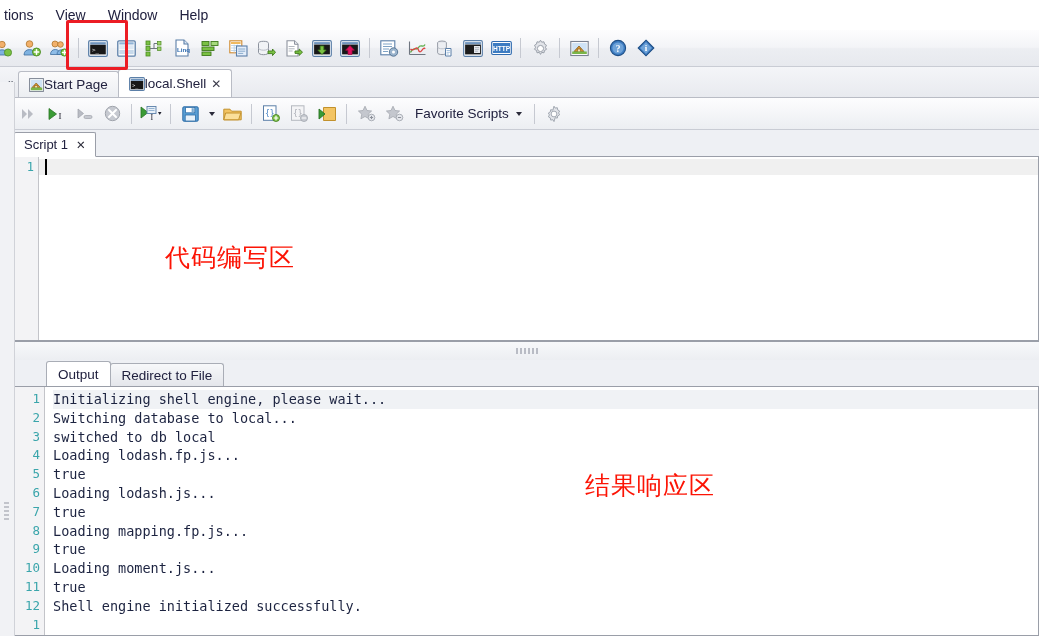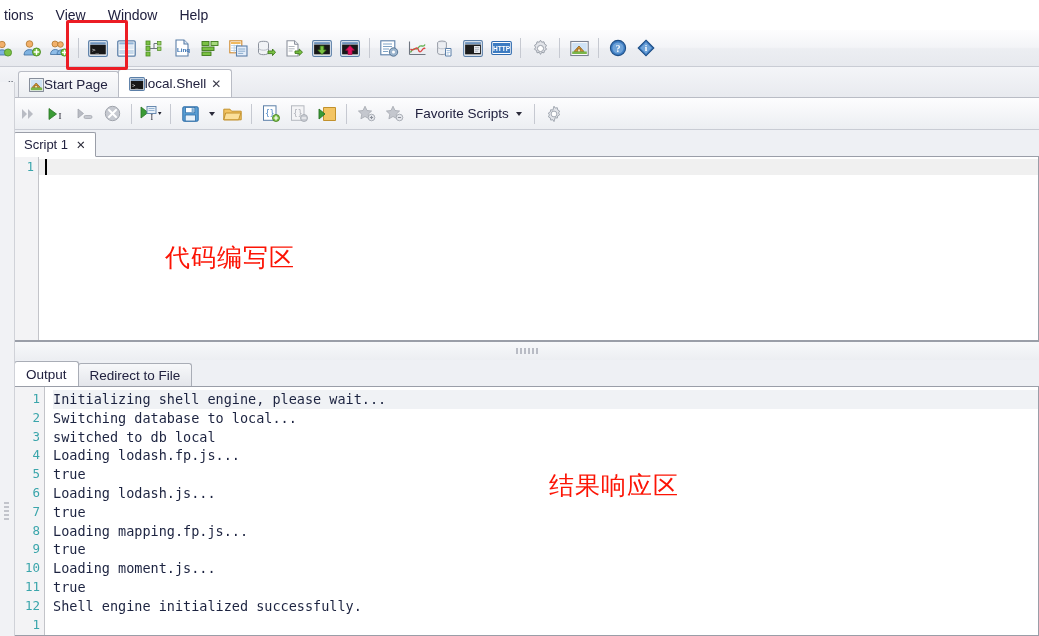--- a/index.html
+++ b/index.html
@@ -227,21 +227,21 @@
     display:flex;align-items:center;
     padding:0 11px;
     font-size:13.5px;color:#21213f;
     border:1px solid #a9adb6;
     border-bottom:none;
     background:linear-gradient(#f7f8fa,#e4e6eb);
     margin-right:-1px;
     border-top-left-radius:3px;border-top-right-radius:3px;
   }
   .otab.active{
-    background:#ffffff;height:24px;z-index:3;
+    background:#ffffff;height:24px;z-index:3;margin-left:32px;
   }
   .outpane{
     flex:1 1 auto;
     display:flex;
     background:#ffffff;
     border:1px solid #9a9ea8;
     min-height:0;
     position:relative;
     overflow:hidden;
   }
@@ -723,21 +723,21 @@
         <div class="ln">Loading lodash.fp.js...</div>
         <div class="ln">true</div>
         <div class="ln">Loading lodash.js...</div>
         <div class="ln">true</div>
         <div class="ln">Loading mapping.fp.js...</div>
         <div class="ln">true</div>
         <div class="ln">Loading moment.js...</div>
         <div class="ln">true</div>
         <div class="ln">Shell engine initialized successfully.</div>
         <div class="ln">&nbsp;</div>
-        <div class="anno" style="left:504px;top:90px;">结果响应区</div>
+        <div class="anno" style="left:540px;top:90px;">结果响应区</div>
       </div>
     </div>
   </div>
 
 </div>
 
 <div class="leftstrip">
   <div class="grabber">
     <i></i>
       <i></i>

